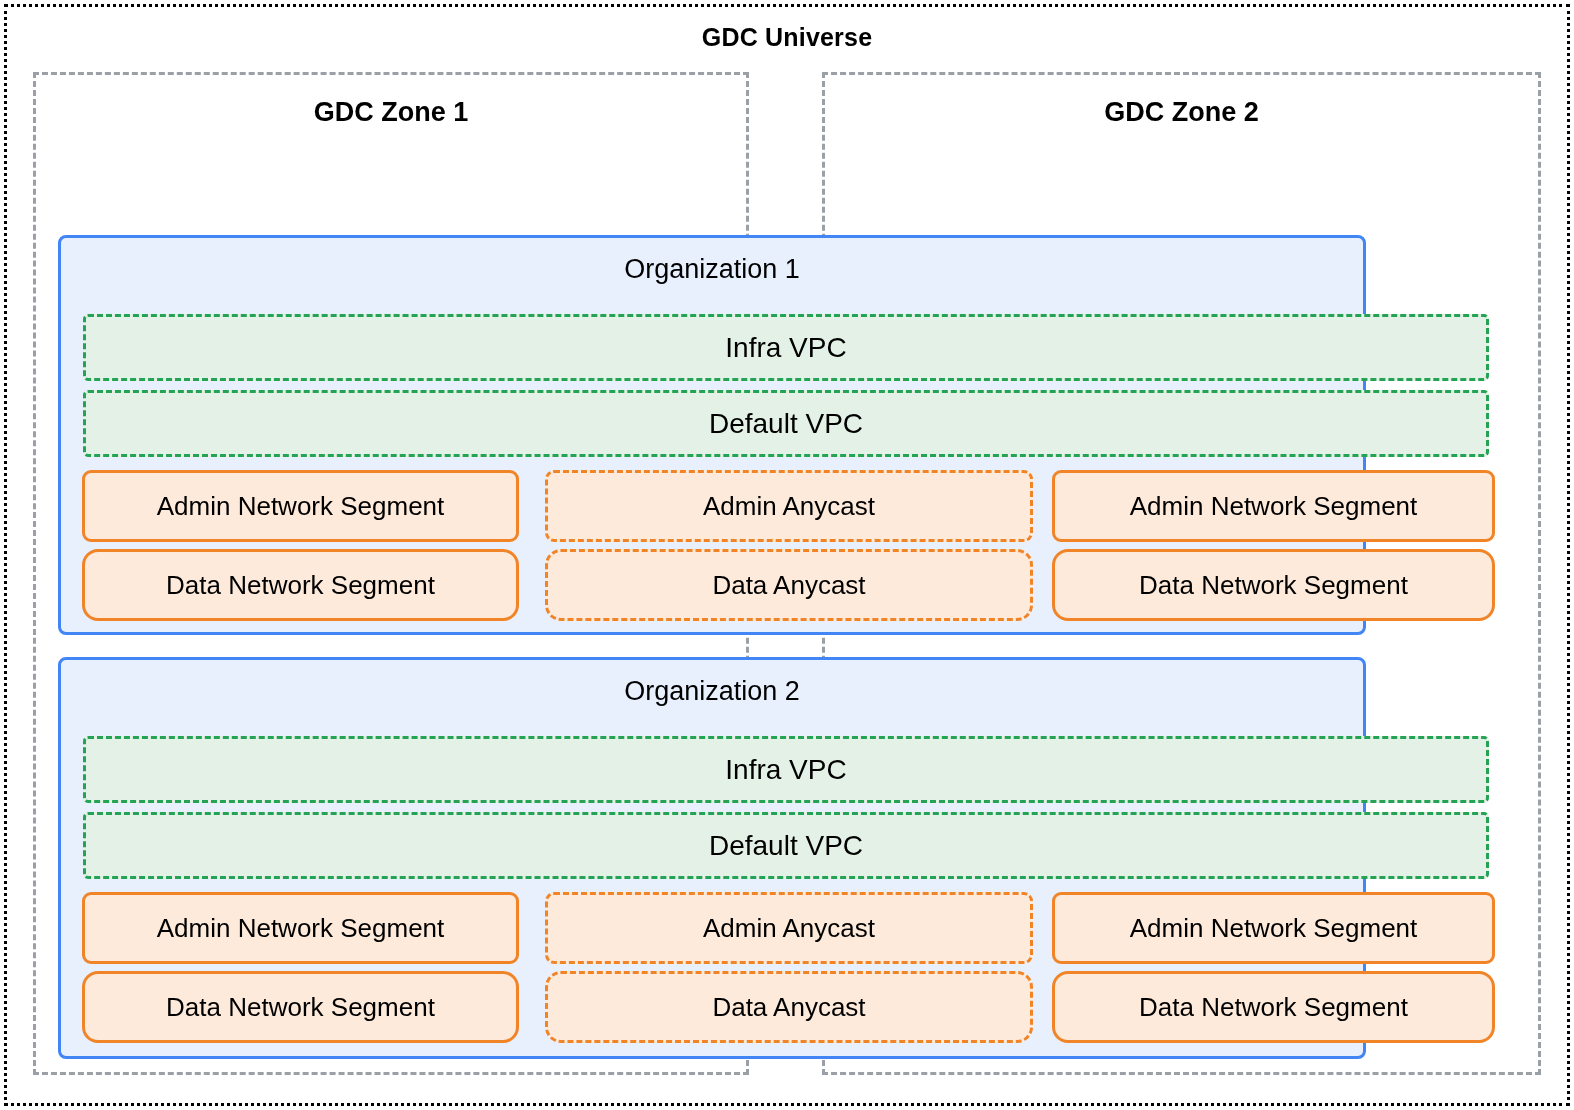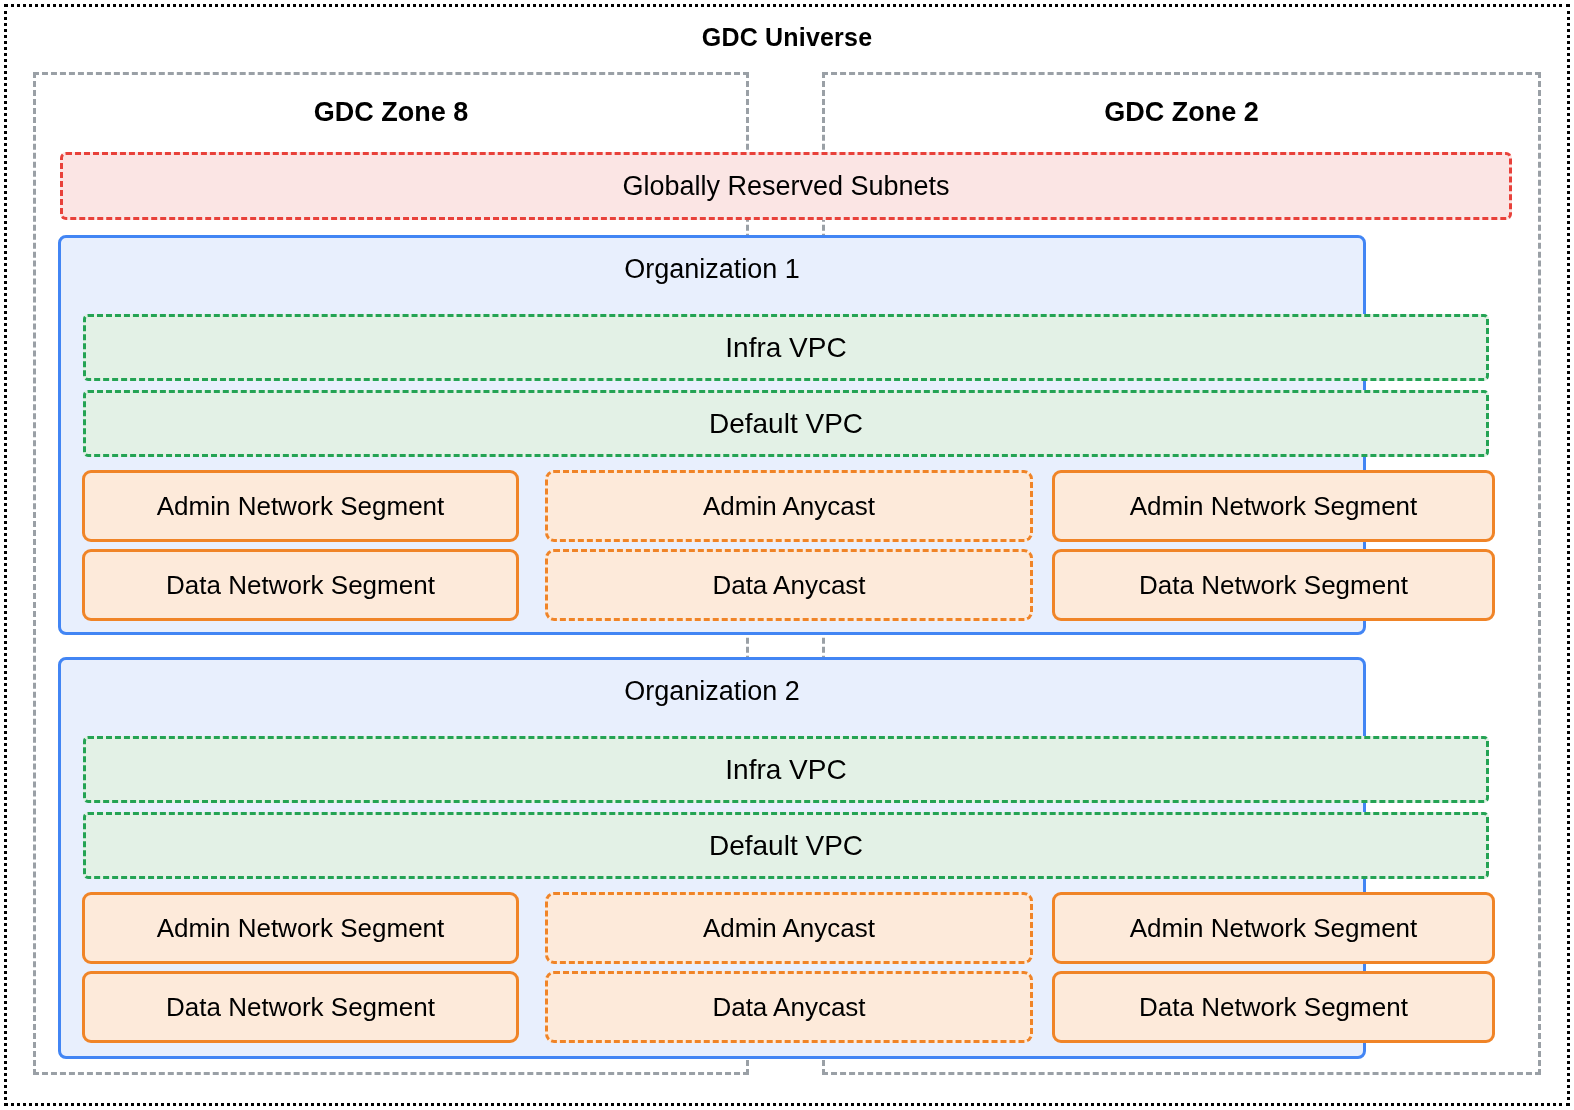--- a/index.html
+++ b/index.html
@@ -145,40 +145,37 @@
   .seg-solid  { border: 3px solid  #f08427; }
   .seg-dashed { border: 3px dashed #f08427; }
 
   
   .col-left  { left: 21px;  width: 437px; }
   .col-mid   { left: 484px; width: 488px; }
   .col-right { left: 991px; width: 443px; }
 
   
   .row-admin { top: 232px; height: 72px; }
-  .row-data  { top: 311px; height: 72px; }
+  .row-data  { top: 311px; height: 72px; border-radius: 16px; }
 </style>
 </head>
 <body>
 
 <div id="canvas">
 
   <div class="universe-frame"></div>
 
   <div class="zone-frame" id="zone1-frame"></div>
   <div class="zone-frame" id="zone2-frame"></div>
 
   <div class="universe-title">GDC Universe</div>
 
-  <div class="zone-title" id="zone1-title">GDC Zone 8</div>
+  <div class="zone-title" id="zone1-title">GDC Zone 1</div>
   <div class="zone-title" id="zone2-title">GDC Zone 2</div>
 
-  <div class="reserved-subnets">
-    <span>Globally Reserved Subnets</span>
-  </div>
 
   <div class="org-box" id="org1-box">
     <div class="org-title">Organization 1</div>
 
     <div class="vpc-box vpc-infra">
       <span>Infra VPC</span>
     </div>
     <div class="vpc-box vpc-default">
       <span>Default VPC</span>
     </div>

